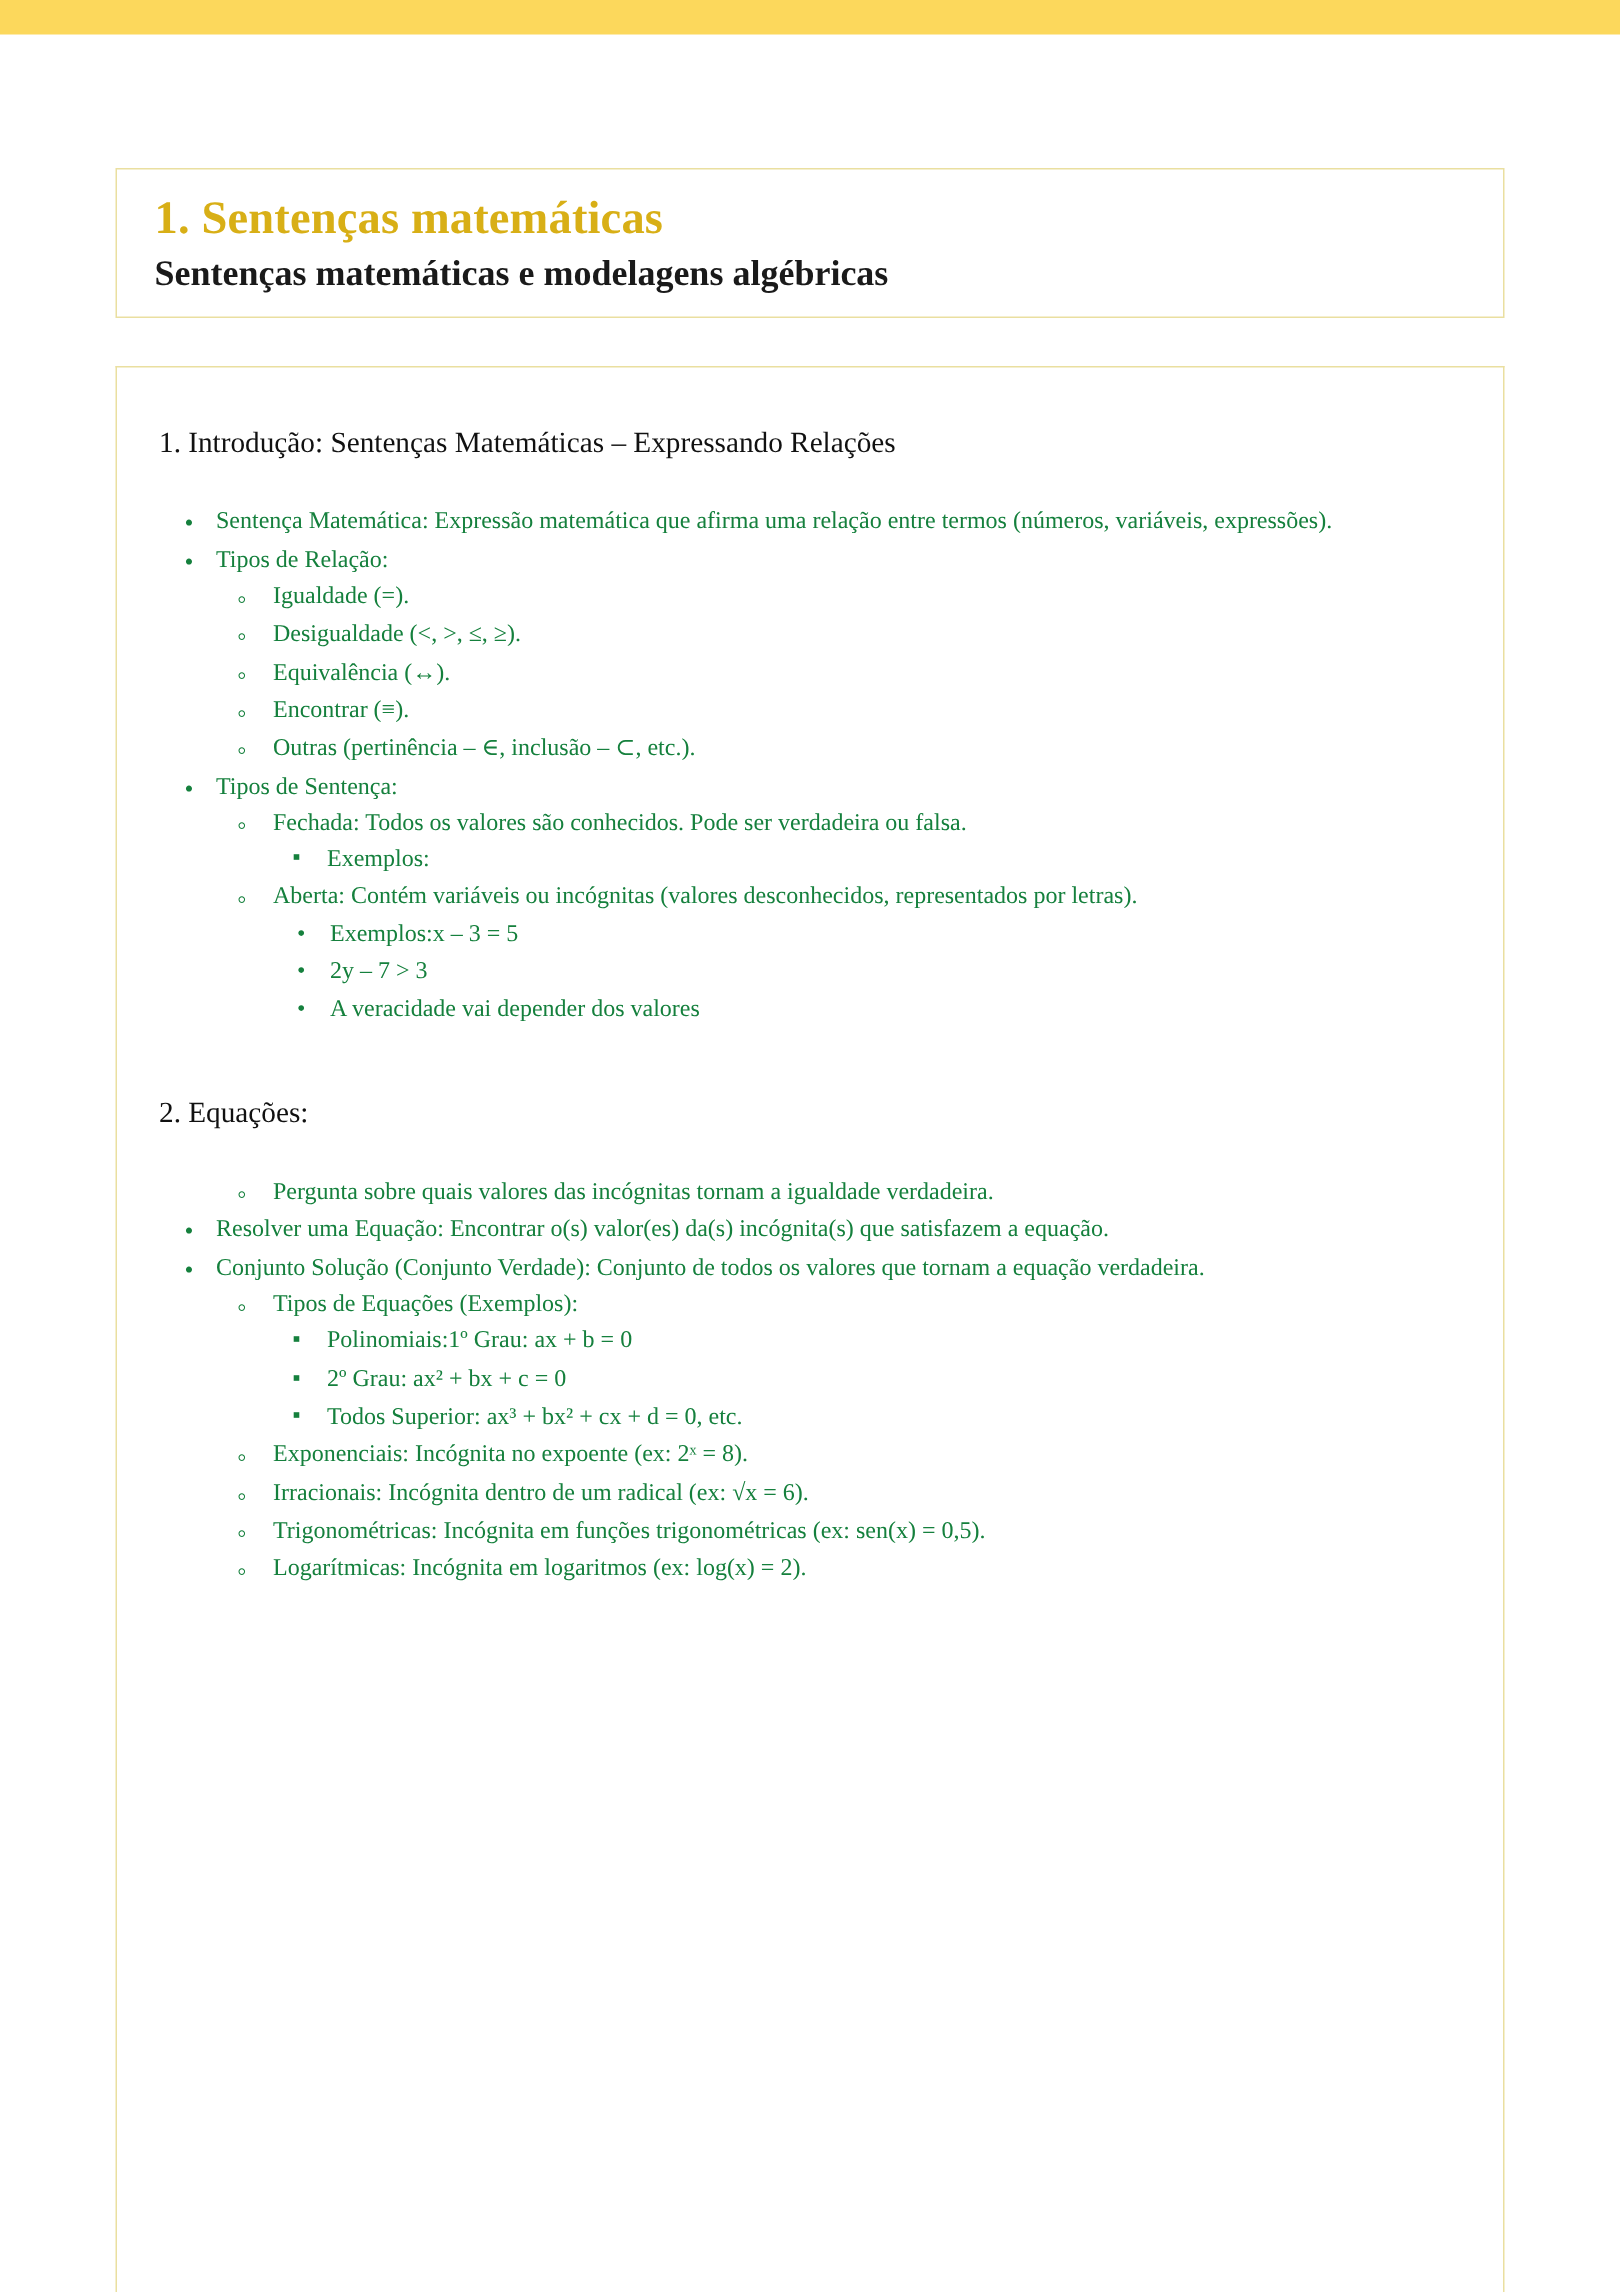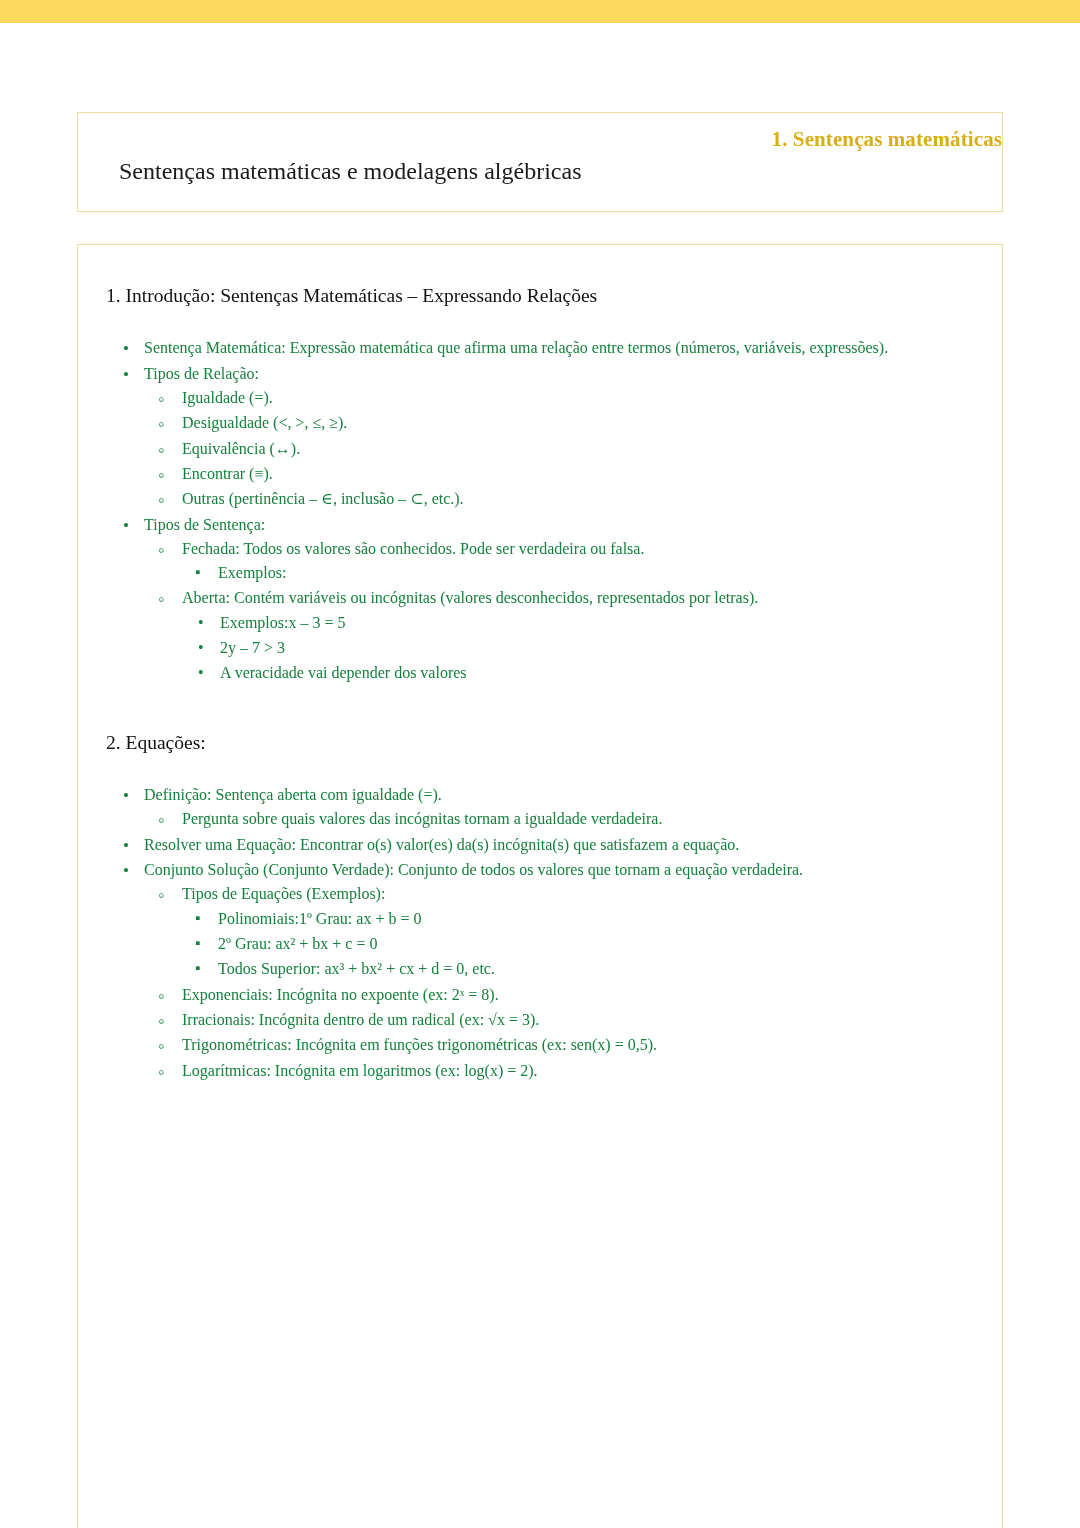--- a/index.html
+++ b/index.html
@@ -41,35 +41,34 @@
     left: 77px;
     top: 89px;
     width: 926px;
     height: 100px;
     border: 1.5px solid #EADFA0;
     box-sizing: border-box;
     background: #ffffff;
     padding: 14px 0 0 25px;
   }
   .doc-title {
-    font-size: 21px;
+    font-size: 31px;
     font-weight: 700;
     color: #D8AF16;
     line-height: 1.18;
     letter-spacing: 0.1px;
     margin: 0;
     white-space: nowrap;
-    text-align: right;
   }
   .doc-subtitle {
     font-size: 24px;
-    font-weight: 400;
+    font-weight: 700;
     color: #1a1a1a;
     line-height: 1.25;
-    margin: 4px 0 0 16px;
+    margin: 4px 0 0 0;
     white-space: nowrap;
   }
 
   
   .content-box {
     position: absolute;
     left: 77px;
     top: 221px;
     width: 926px;
     height: 1290px;
@@ -245,21 +244,20 @@
 
         </ul>
       </li>
     </ul>
 
     <div class="section-heading spaced-top">2. Equações:</div>
 
     <ul class="outline lv1">
 
       <li>
-        <span class="txt">Definição: Sentença aberta com igualdade (=).</span>
         <ul class="outline lv2">
           <li>
               <span class="txt">Pergunta sobre quais valores das incógnitas tornam a igualdade verdadeira.</span>
             </li>
         </ul>
       </li>
 
       <li>
         <span class="txt">Resolver uma Equação: Encontrar o(s) valor(es) da(s) incógnita(s) que satisfazem a equação.</span>
       </li>
@@ -280,21 +278,21 @@
               <li>
                   <span class="txt math">Todos Superior: ax³ + bx² + cx + d = 0, etc.</span>
                 </li>
             </ul>
           </li>
 
           <li>
               <span class="txt math">Exponenciais: Incógnita no expoente (ex: 2ˣ = 8).</span>
             </li>
           <li>
-              <span class="txt math">Irracionais: Incógnita dentro de um radical (ex: √x = 3).</span>
+              <span class="txt math">Irracionais: Incógnita dentro de um radical (ex: √x = 6).</span>
             </li>
           <li>
               <span class="txt math">Trigonométricas: Incógnita em funções trigonométricas (ex: sen(x) = 0,5).</span>
             </li>
           <li>
               <span class="txt math">Logarítmicas: Incógnita em logaritmos (ex: log(x) = 2).</span>
             </li>
 
         </ul>
       </li>

